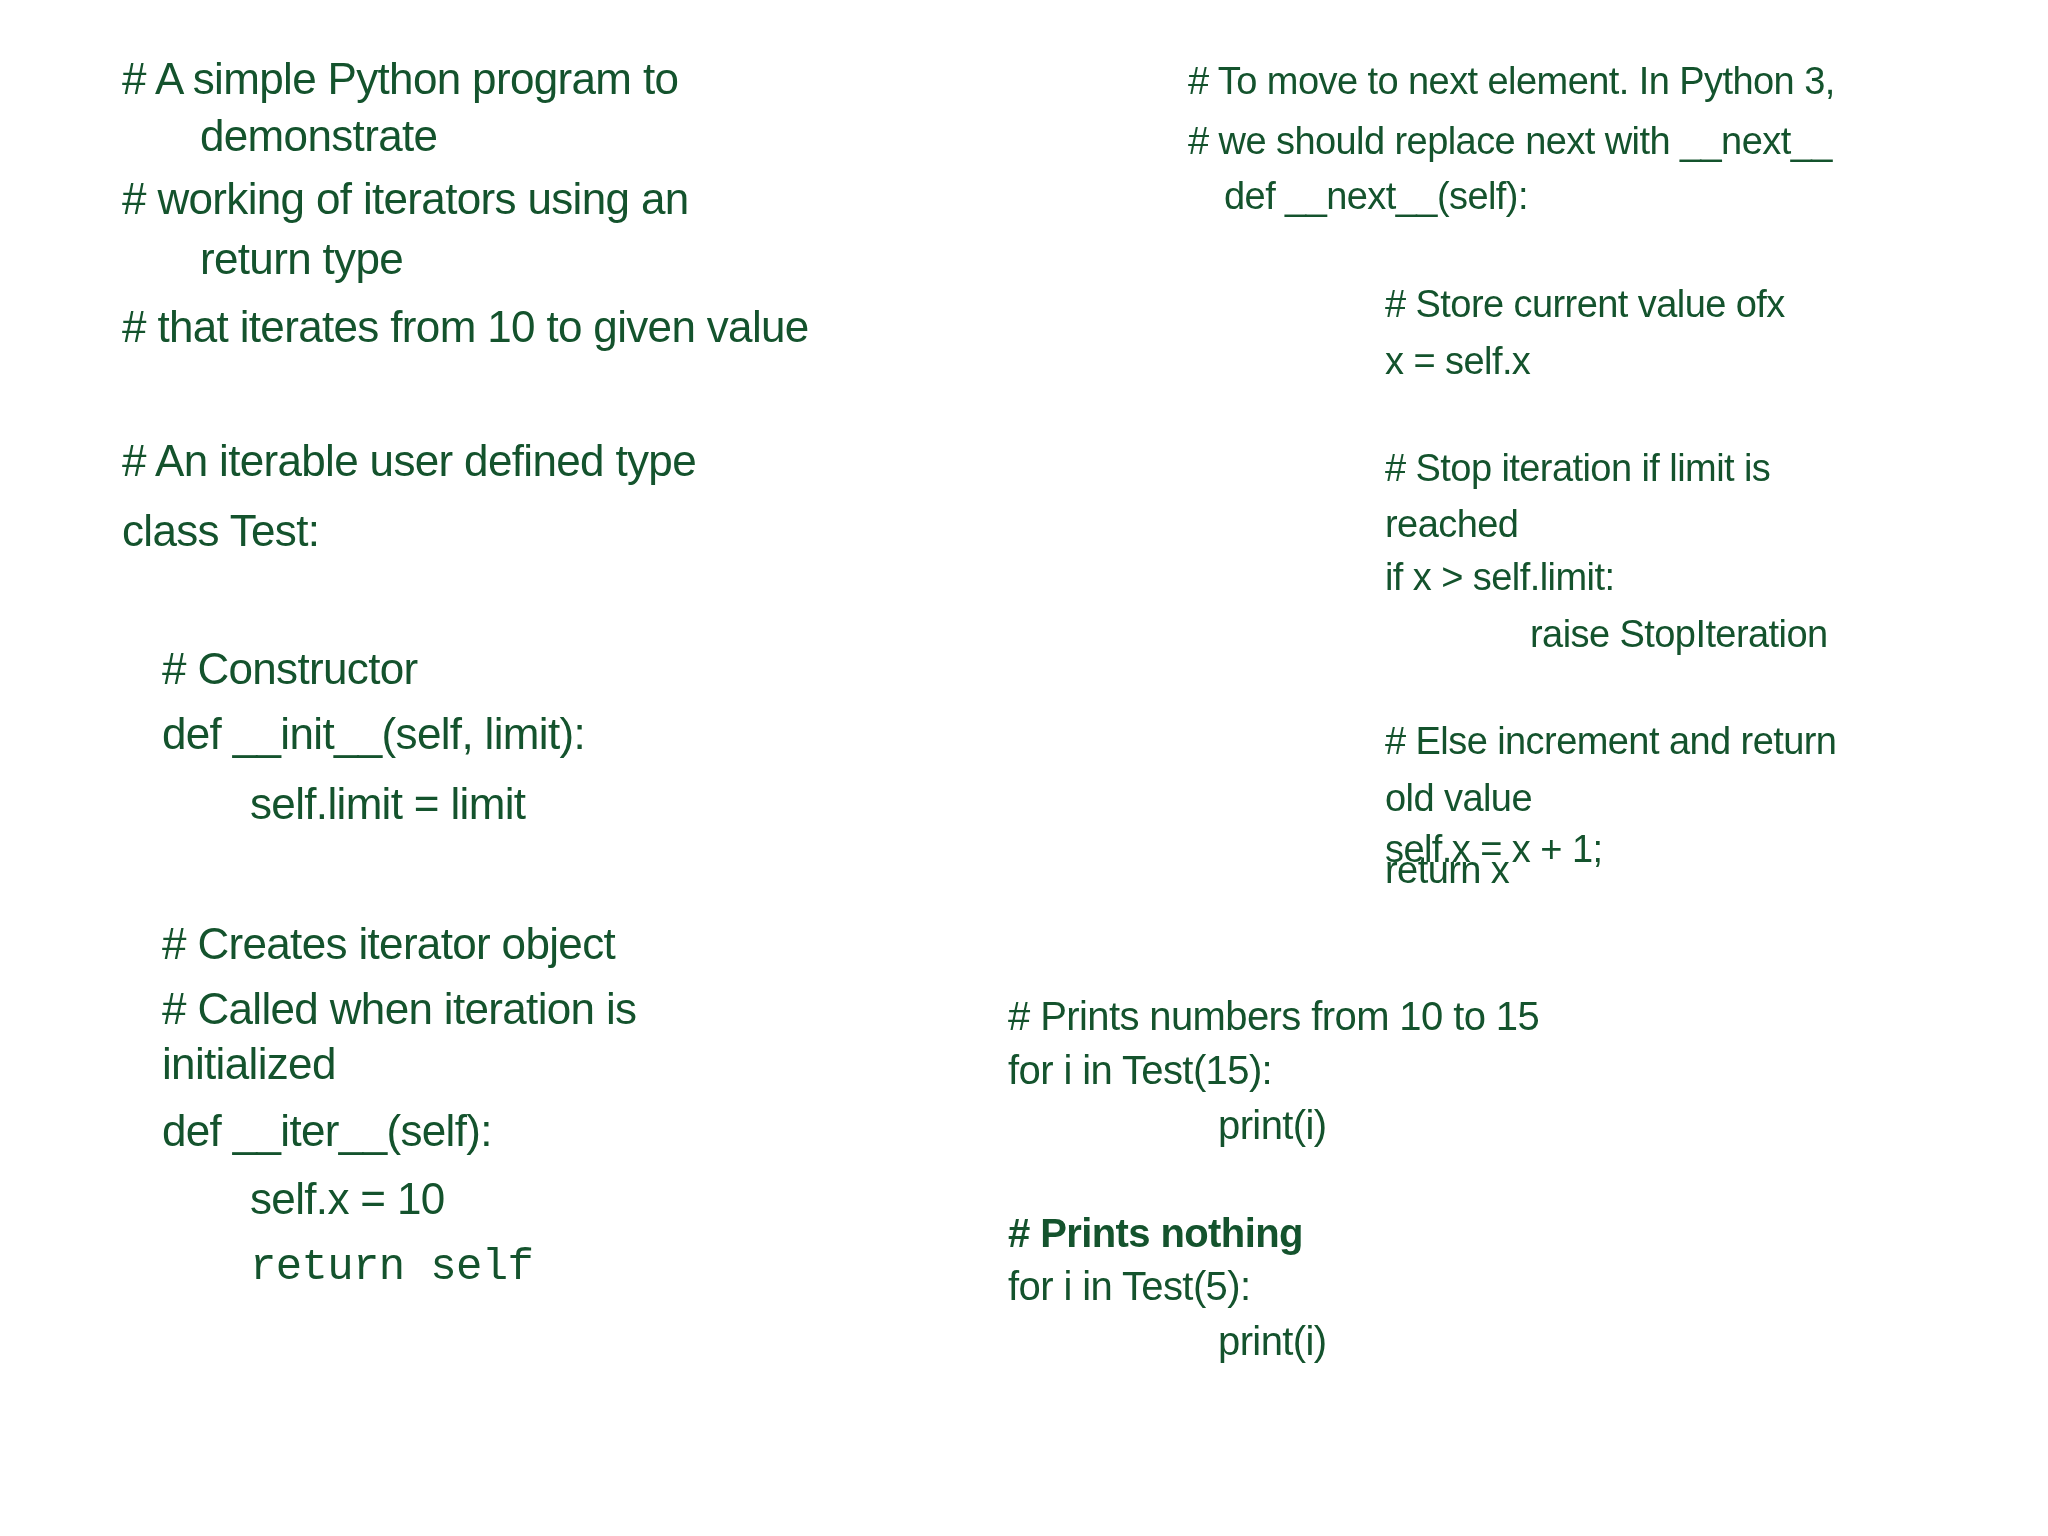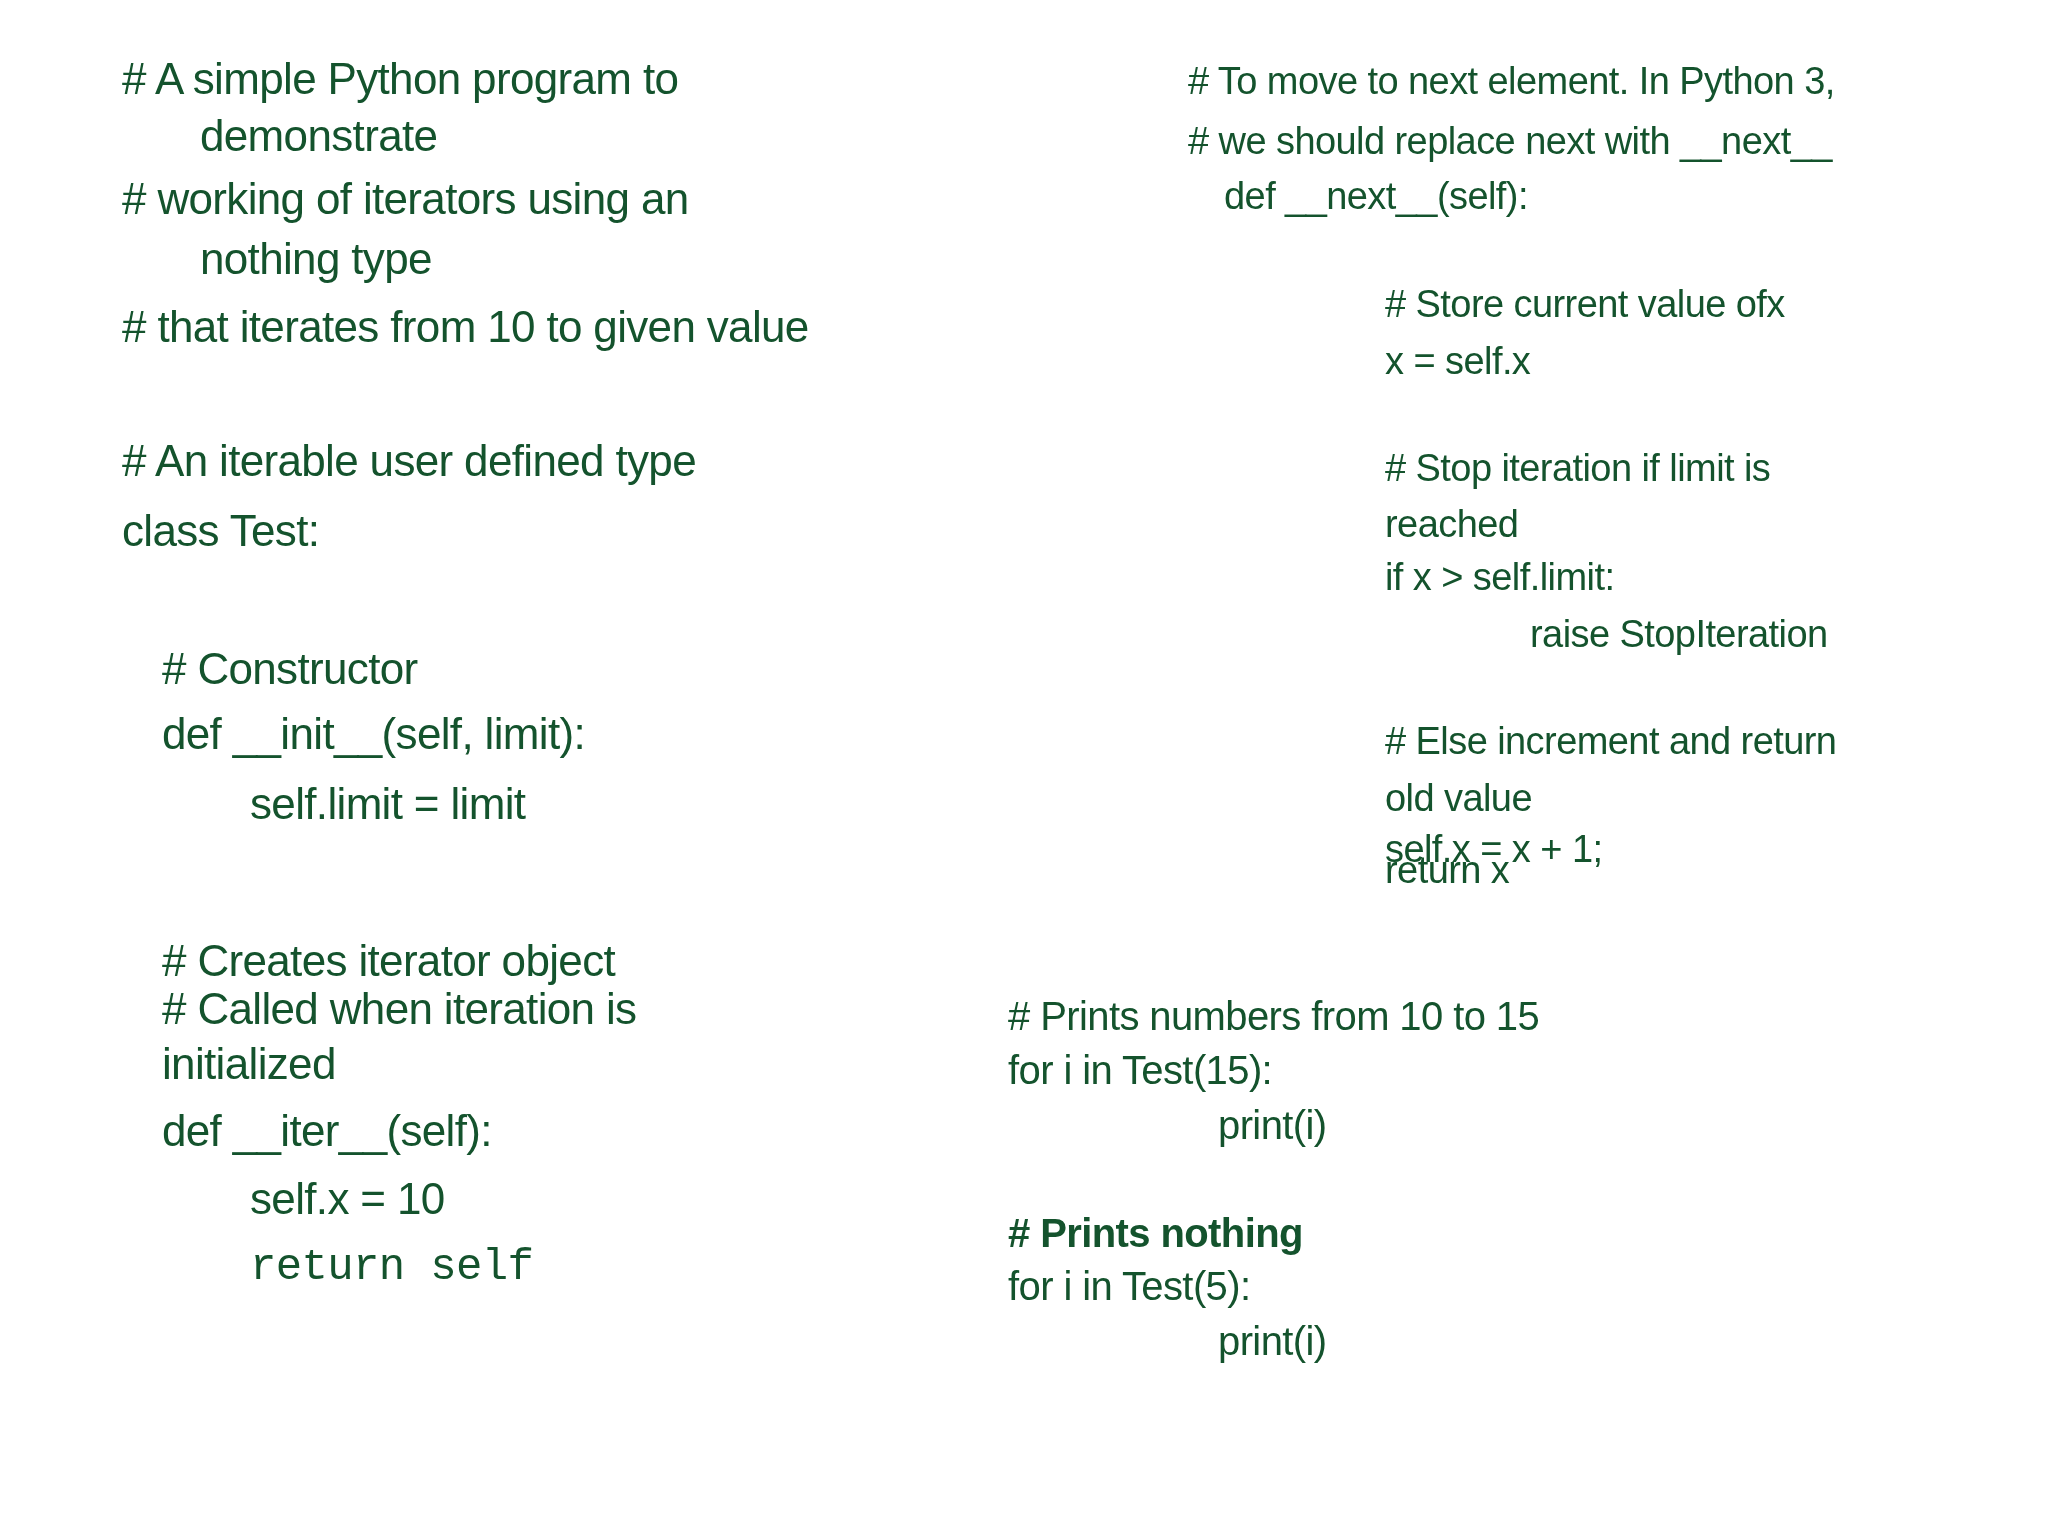--- a/index.html
+++ b/index.html
@@ -29,28 +29,28 @@
 </style>
 </head>
 <body>
 
 <div id="slide">
 
   <div>
     <div class="code-line fs-left" style="left:122px; top:54px;"># A simple Python program to</div>
     <div class="code-line fs-left" style="left:200px; top:111px;">demonstrate</div>
     <div class="code-line fs-left" style="left:122px; top:174px;"># working of iterators using an</div>
-    <div class="code-line fs-left" style="left:200px; top:234px;">nothing type</div>
+    <div class="code-line fs-left" style="left:200px; top:234px;">return type</div>
     <div class="code-line fs-left" style="left:122px; top:302px;"># that iterates from 10 to given value</div>
     <div class="code-line fs-left" style="left:122px; top:436px;"># An iterable user defined type</div>
     <div class="code-line fs-left" style="left:122px; top:506px;">class Test:</div>
     <div class="code-line fs-left" style="left:162px; top:644px;"># Constructor</div>
     <div class="code-line fs-left" style="left:162px; top:709px;">def __init__(self, limit):</div>
     <div class="code-line fs-left" style="left:250px; top:779px;">self.limit = limit</div>
-    <div class="code-line fs-left" style="left:162px; top:919px;margin-top:17px;"># Creates iterator object</div>
+    <div class="code-line fs-left" style="left:162px; top:919px;"># Creates iterator object</div>
     <div class="code-line fs-left" style="left:162px; top:984px;"># Called when iteration is</div>
     <div class="code-line fs-left" style="left:162px; top:1039px;">initialized</div>
     <div class="code-line fs-left" style="left:162px; top:1106px;">def __iter__(self):</div>
     <div class="code-line fs-left" style="left:250px; top:1174px;">self.x = 10</div>
     <div class="code-line fs-left" style="left:250px; top:1242px;font-family:Liberation Mono, monospace;">return self</div>
   </div>
 
   <div>
     <div class="code-line fs-right" style="left:1188px; top:60px;"># To move to next element. In Python 3,</div>
     <div class="code-line fs-right" style="left:1188px; top:120px;"># we should replace next with __next__</div>

